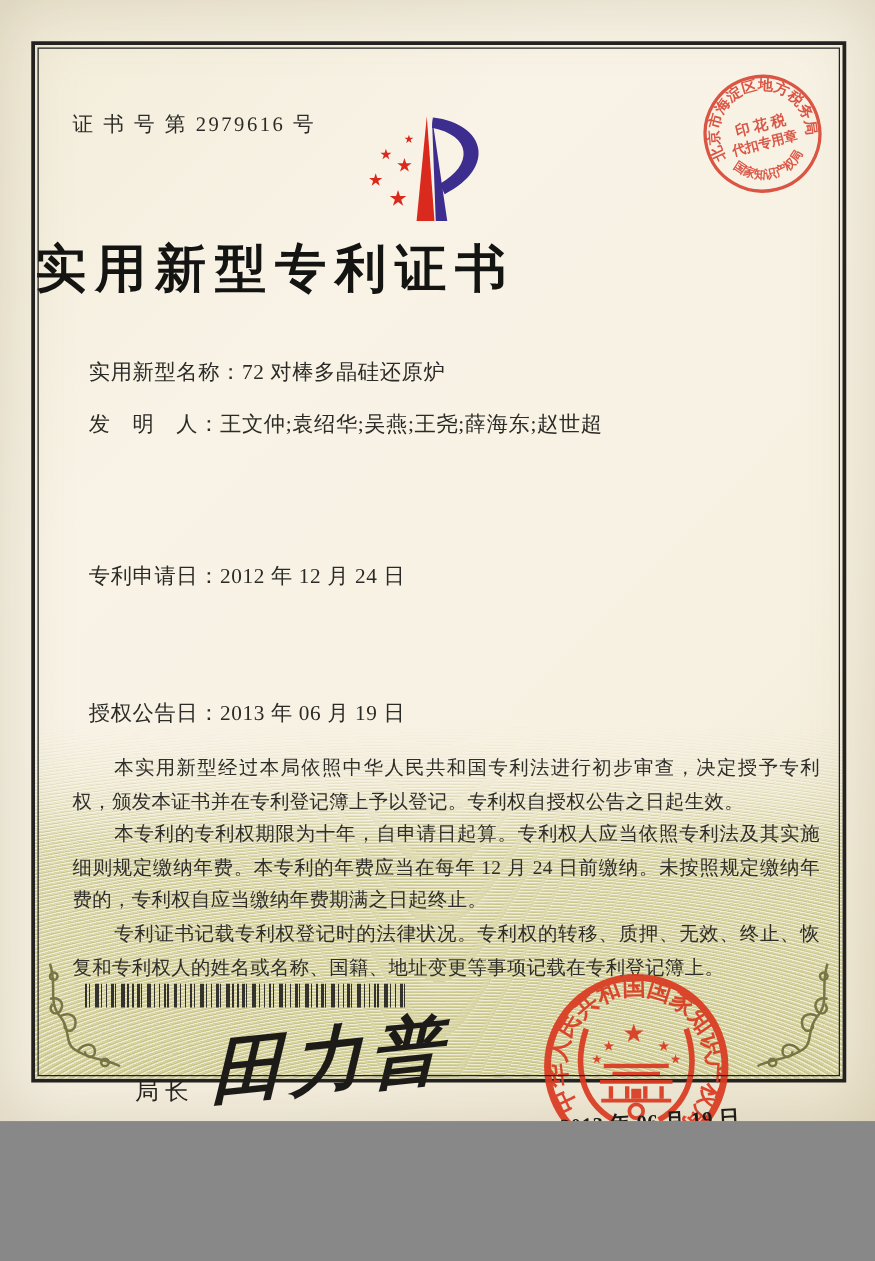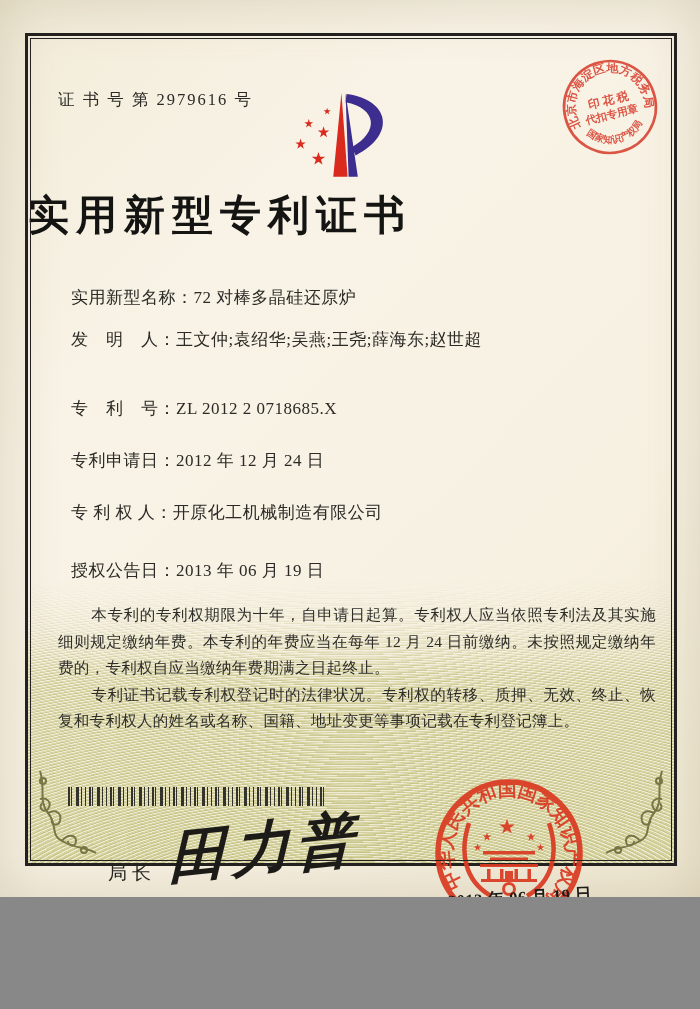--- a/index.html
+++ b/index.html
@@ -107,34 +107,29 @@
     </svg>
 
     <h1 class="title">实用新型专利证书</h1>
 
     <div class="field-row" style="top:250px">
       <span>实用新型名称：</span><span>72 对棒多晶硅还原炉</span>
     </div>
     <div class="field-row" style="top:292px">
       <span>发　明　人：</span><span>王文仲;袁绍华;吴燕;王尧;薛海东;赵世超</span>
     </div>
-    <div class="field-row" style="top:361px">
-      <span>专　利　号：</span><span>ZL 2012 2 0718685.X</span>
-    </div>
     <div class="field-row" style="top:413px">
       <span>专利申请日：</span><span>2012 年 12 月 24 日</span>
     </div>
-    <div class="field-row" style="top:465px">
-      <span>专 利 权 人：</span><span>开原化工机械制造有限公司</span>
-    </div>
     <div class="field-row" style="top:523px">
       <span>授权公告日：</span><span>2013 年 06 月 19 日</span>
     </div>
 
     <div class="paras">
+      <p>本实用新型经过本局依照中华人民共和国专利法进行初步审查，决定授予专利权，颁发本证书并在专利登记簿上予以登记。专利权自授权公告之日起生效。</p>
       <p>本专利的专利权期限为十年，自申请日起算。专利权人应当依照专利法及其实施细则规定缴纳年费。本专利的年费应当在每年 12 月 24 日前缴纳。未按照规定缴纳年费的，专利权自应当缴纳年费期满之日起终止。</p>
       <p>专利证书记载专利权登记时的法律状况。专利权的转移、质押、无效、终止、恢复和专利权人的姓名或名称、国籍、地址变更等事项记载在专利登记簿上。</p>
     </div>
 
     <div class="barcode"></div>
 
     <div class="director-row">
       <span class="director-label">局长</span>
       <span class="signature">田力普</span>
     </div>

